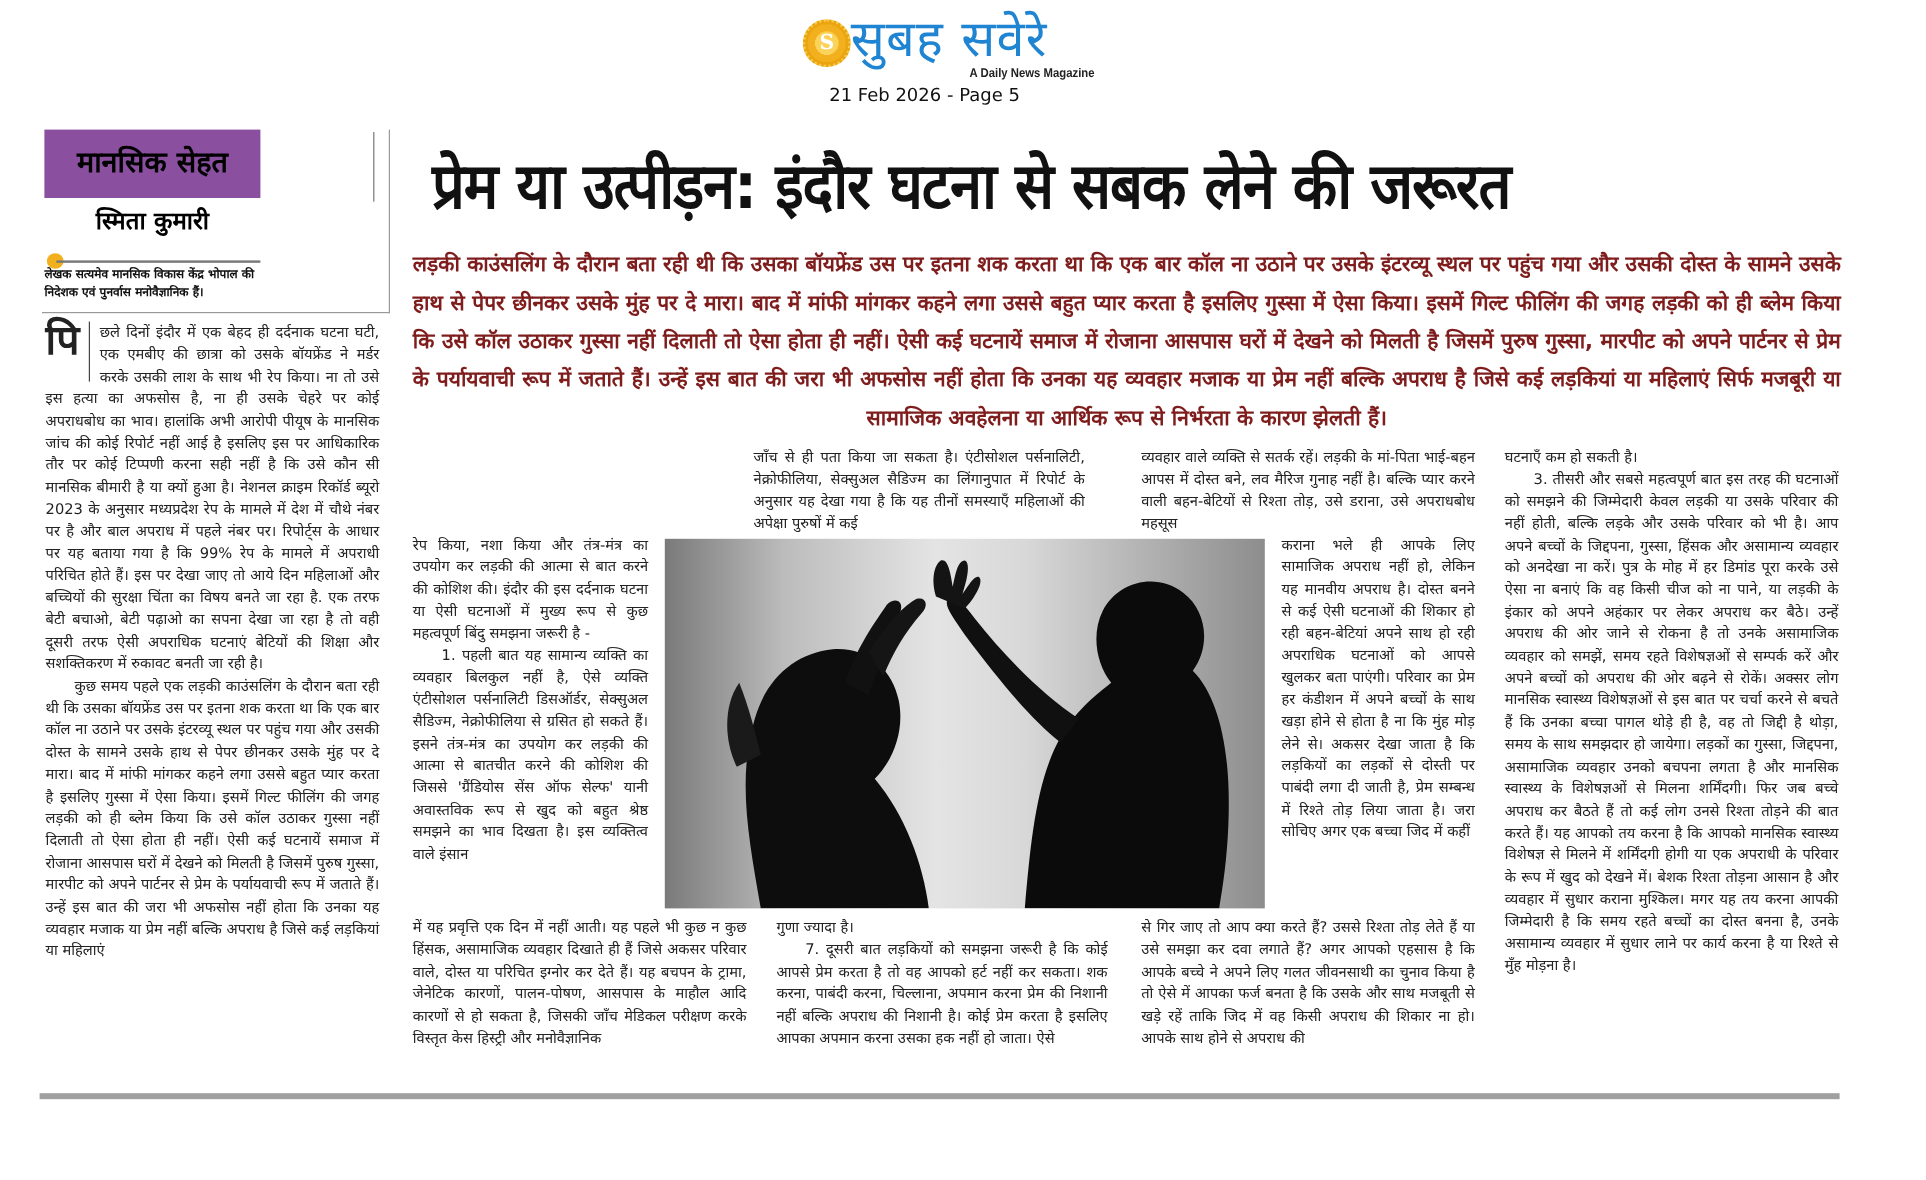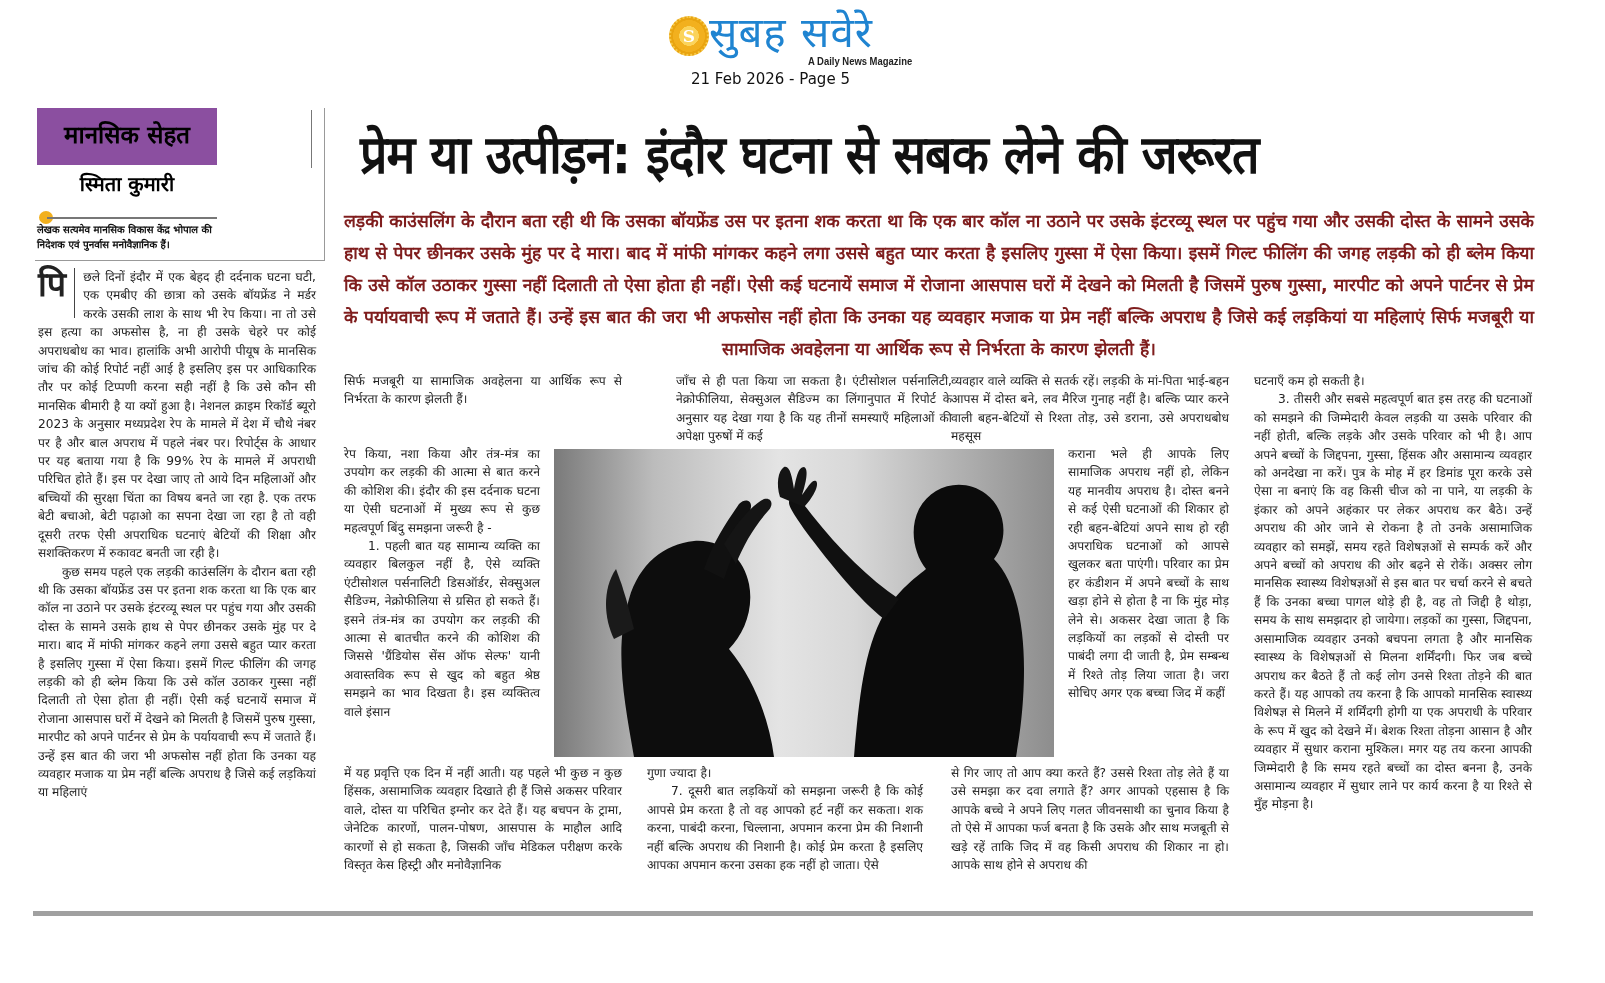--- a/index.html
+++ b/index.html
@@ -33,21 +33,21 @@
   
   .col { position: absolute; font-size: 12.2px; line-height: 18.4px; color: #222; text-align: justify; }
   .col p { text-indent: 24px; }
   .col p.noindent { text-indent: 0; }
   .dropcap { float: left; font-size: 34px; font-weight: bold; line-height: 32px; margin-right: 8px; padding-right: 8px; border-right: 1px solid #444; height: 50px; }
 
   .col-1 { left: 38px; top: 268px; width: 278px; }
   .col-2a { left: 344px; top: 372px; width: 278px; }
   .col-2b { left: 344px; top: 445px; width: 196px; }
   .col-2c { left: 344px; top: 764px; width: 278px; }
-  .col-3a { left: 676px; top: 372px; width: 276px; }
+  .col-3a { left: 628px; top: 372px; width: 276px; }
   .col-3b { left: 647px; top: 792px; width: 276px; }
   .col-4a { left: 951px; top: 372px; width: 278px; }
   .col-4b { left: 1068px; top: 445px; width: 161px; }
   .col-4c { left: 951px; top: 764px; width: 278px; }
   .col-5 { left: 1254px; top: 372px; width: 278px; }
 
   
   .photo { position: absolute; left: 554px; top: 449px; width: 500px; height: 308px; overflow: hidden;
     background: linear-gradient(90deg, #7a7a7a 0%, #bcbcbc 20%, #e4e4e4 45%, #d8d8d8 60%, #a9a9a9 85%, #8d8d8d 100%); }
   .photo svg { position: absolute; left: 0; top: 0; }
@@ -78,21 +78,20 @@
 <h1 class="headline">प्रेम या उत्पीड़न: इंदौर घटना से सबक लेने की जरूरत</h1>
 <p class="deck">लड़की काउंसलिंग के दौरान बता रही थी कि उसका बॉयफ्रेंड उस पर इतना शक करता था कि एक बार कॉल ना उठाने पर उसके इंटरव्यू स्थल पर पहुंच गया और उसकी दोस्त के सामने उसके हाथ से पेपर छीनकर उसके मुंह पर दे मारा। बाद में मांफी मांगकर कहने लगा उससे बहुत प्यार करता है इसलिए गुस्सा में ऐसा किया। इसमें गिल्ट फीलिंग की जगह लड़की को ही ब्लेम किया कि उसे कॉल उठाकर गुस्सा नहीं दिलाती तो ऐसा होता ही नहीं। ऐसी कई घटनायें समाज में रोजाना आसपास घरों में देखने को मिलती है जिसमें पुरुष गुस्सा, मारपीट को अपने पार्टनर से प्रेम के पर्यायवाची रूप में जताते हैं। उन्हें इस बात की जरा भी अफसोस नहीं होता कि उनका यह व्यवहार मजाक या प्रेम नहीं बल्कि अपराध है जिसे कई लड़कियां या महिलाएं सिर्फ मजबूरी या सामाजिक अवहेलना या आर्थिक रूप से निर्भरता के कारण झेलती हैं।</p>
 
 <div class="col col-1">
   <span class="dropcap">पि</span>
   <p class="noindent">छले दिनों इंदौर में एक बेहद ही दर्दनाक घटना घटी, एक एमबीए की छात्रा को उसके बॉयफ्रेंड ने मर्डर करके उसकी लाश के साथ भी रेप किया। ना तो उसे इस हत्या का अफसोस है, ना ही उसके चेहरे पर कोई अपराधबोध का भाव। हालांकि अभी आरोपी पीयूष के मानसिक जांच की कोई रिपोर्ट नहीं आई है इसलिए इस पर आधिकारिक तौर पर कोई टिप्पणी करना सही नहीं है कि उसे कौन सी मानसिक बीमारी है या क्यों हुआ है। नेशनल क्राइम रिकॉर्ड ब्यूरो 2023 के अनुसार मध्यप्रदेश रेप के मामले में देश में चौथे नंबर पर है और बाल अपराध में पहले नंबर पर। रिपोर्ट्स के आधार पर यह बताया गया है कि 99% रेप के मामले में अपराधी परिचित होते हैं। इस पर देखा जाए तो आये दिन महिलाओं और बच्चियों की सुरक्षा चिंता का विषय बनते जा रहा है. एक तरफ बेटी बचाओ, बेटी पढ़ाओ का सपना देखा जा रहा है तो वही दूसरी तरफ ऐसी अपराधिक घटनाएं बेटियों की शिक्षा और सशक्तिकरण में रुकावट बनती जा रही है।</p>
   <p>कुछ समय पहले एक लड़की काउंसलिंग के दौरान बता रही थी कि उसका बॉयफ्रेंड उस पर इतना शक करता था कि एक बार कॉल ना उठाने पर उसके इंटरव्यू स्थल पर पहुंच गया और उसकी दोस्त के सामने उसके हाथ से पेपर छीनकर उसके मुंह पर दे मारा। बाद में मांफी मांगकर कहने लगा उससे बहुत प्यार करता है इसलिए गुस्सा में ऐसा किया। इसमें गिल्ट फीलिंग की जगह लड़की को ही ब्लेम किया कि उसे कॉल उठाकर गुस्सा नहीं दिलाती तो ऐसा होता ही नहीं। ऐसी कई घटनायें समाज में रोजाना आसपास घरों में देखने को मिलती है जिसमें पुरुष गुस्सा, मारपीट को अपने पार्टनर से प्रेम के पर्यायवाची रूप में जताते हैं। उन्हें इस बात की जरा भी अफसोस नहीं होता कि उनका यह व्यवहार मजाक या प्रेम नहीं बल्कि अपराध है जिसे कई लड़कियां या महिलाएं</p>
 </div>
 
 <div class="col col-2a">
-  <p class="noindent">सिर्फ मजबूरी या सामाजिक अवहेलना या आर्थिक रूप से निर्भरता के कारण झेलती हैं।</p>
 </div>
 <div class="col col-2b">
   <p class="noindent">रेप किया, नशा किया और तंत्र-मंत्र का उपयोग कर लड़की की आत्मा से बात करने की कोशिश की। इंदौर की इस दर्दनाक घटना या ऐसी घटनाओं में मुख्य रूप से कुछ महत्वपूर्ण बिंदु समझना जरूरी है -</p>
   <p>1. पहली बात यह सामान्य व्यक्ति का व्यवहार बिलकुल नहीं है, ऐसे व्यक्ति एंटीसोशल पर्सनालिटी डिसऑर्डर, सेक्सुअल सैडिज्म, नेक्रोफीलिया से ग्रसित हो सकते हैं। इसने तंत्र-मंत्र का उपयोग कर लड़की की आत्मा से बातचीत करने की कोशिश की जिससे 'ग्रैंडियोस सेंस ऑफ सेल्फ' यानी अवास्तविक रूप से खुद को बहुत श्रेष्ठ समझने का भाव दिखता है। इस व्यक्तित्व वाले इंसान</p>
 </div>
 <div class="col col-2c">
   <p class="noindent">में यह प्रवृत्ति एक दिन में नहीं आती। यह पहले भी कुछ न कुछ हिंसक, असामाजिक व्यवहार दिखाते ही हैं जिसे अकसर परिवार वाले, दोस्त या परिचित इग्नोर कर देते हैं। यह बचपन के ट्रामा, जेनेटिक कारणों, पालन-पोषण, आसपास के माहौल आदि कारणों से हो सकता है, जिसकी जाँच मेडिकल परीक्षण करके विस्तृत केस हिस्ट्री और मनोवैज्ञानिक</p>
 </div>
 
 <div class="col col-3a">

